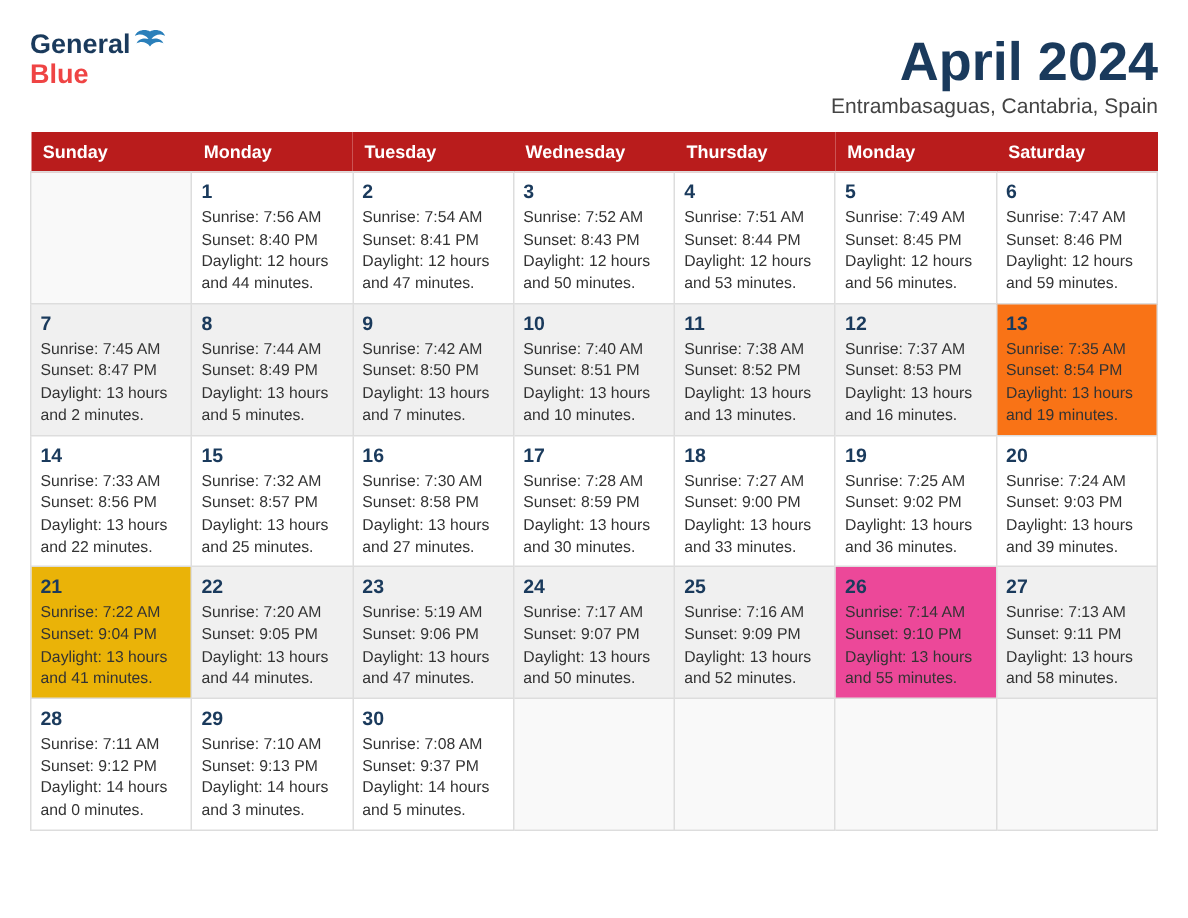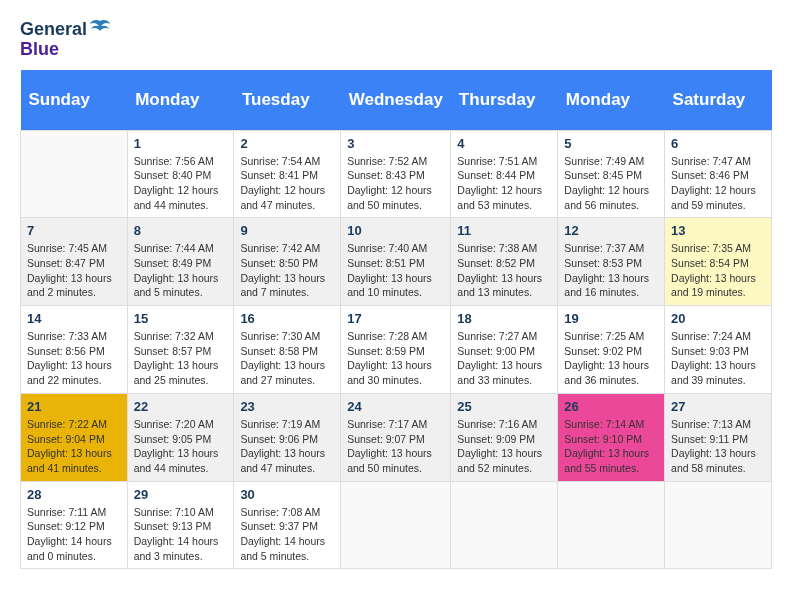--- a/index.html
+++ b/index.html
@@ -21,45 +21,45 @@
       flex-direction: column;
       align-items: flex-start;
     }
     .logo-text {
       font-size: 18px;
       font-weight: bold;
       color: #1a3a5c;
       line-height: 1.1;
     }
     .logo-blue {
-      color: #4c1d95;
+      color: #ef4444;
     }
     .title-section {
       text-align: right;
     }
     .month-title {
       font-size: 36px;
       font-weight: bold;
       color: #1a3a5c;
     }
     .location-title {
       font-size: 14px;
       color: #444;
     }
     .calendar-table {
       width: 100%;
       border-collapse: collapse;
       font-size: 11px;
     }
     .calendar-table th {
-      background-color: #3b82f6;
+      background-color: #b91c1c;
       color: #fff;
       text-align: left;
-      padding: 20px 8px;
-      font-size: 17px;
+      padding: 6px 8px;
+      font-size: 12px;
       font-weight: bold;
     }
     .calendar-table td {
       border: 1px solid #ddd;
       vertical-align: top;
       padding: 5px 6px;
       height: 85px;
       width: calc(100% / 7);
     }
     .day-number {
@@ -90,20 +90,24 @@
 <div class="header-section">
   <div class="logo">
     <div style="display:flex;align-items:center;">
       <span class="logo-text">General</span>
       <svg width="22" height="22" viewBox="0 0 22 22" style="margin-left:2px;margin-top:-4px;">
         <path d="M11 4 C14 2, 20 3, 21 7 C18 5, 14 6, 12 9 C15 8, 19 9, 20 12 C17 10, 13 11, 11 14 C9 11, 5 10, 2 12 C3 9, 7 8, 10 9 C8 6, 4 5, 1 7 C2 3, 8 2, 11 4Z" fill="#2a7fba"></path>
       </svg>
     </div>
     <span class="logo-text logo-blue">Blue</span>
   </div>
+  <div class="title-section">
+    <div class="month-title">April 2024</div>
+    <div class="location-title">Entrambasaguas, Cantabria, Spain</div>
+  </div>
 </div>
 
 <table class="calendar-table">
   <thead>
     <tr>
     <th>Sunday</th>
         <th>Monday</th>
         <th>Tuesday</th>
         <th>Wednesday</th>
         <th>Thursday</th>
@@ -193,21 +197,21 @@
 Daylight: 13 hours
 and 13 minutes.</div>
         </td>
         <td style="background: rgb(240, 240, 240);">
           <span class="day-number">12</span>
           <div class="day-info" style="white-space: pre-line;">Sunrise: 7:37 AM
 Sunset: 8:53 PM
 Daylight: 13 hours
 and 16 minutes.</div>
         </td>
-        <td style="background: #fef9c3;">
+        <td style="background: #f97316;">
           <span class="day-number">13</span>
           <div class="day-info" style="white-space: pre-line;">Sunrise: 7:35 AM
 Sunset: 8:54 PM
 Daylight: 13 hours
 and 19 minutes.</div>
         </td>
       </tr>
       <tr>
         <td>
           <span class="day-number">14</span>
@@ -269,21 +273,21 @@
         </td>
         <td style="background: rgb(240, 240, 240);">
           <span class="day-number">22</span>
           <div class="day-info" style="white-space: pre-line;">Sunrise: 7:20 AM
 Sunset: 9:05 PM
 Daylight: 13 hours
 and 44 minutes.</div>
         </td>
         <td style="background: rgb(240, 240, 240);">
           <span class="day-number">23</span>
-          <div class="day-info" style="white-space: pre-line;">Sunrise: 7:19 AM
+          <div class="day-info" style="white-space: pre-line;">Sunrise: 5:19 AM
 Sunset: 9:06 PM
 Daylight: 13 hours
 and 47 minutes.</div>
         </td>
         <td style="background: rgb(240, 240, 240);">
           <span class="day-number">24</span>
           <div class="day-info" style="white-space: pre-line;">Sunrise: 7:17 AM
 Sunset: 9:07 PM
 Daylight: 13 hours
 and 50 minutes.</div>

